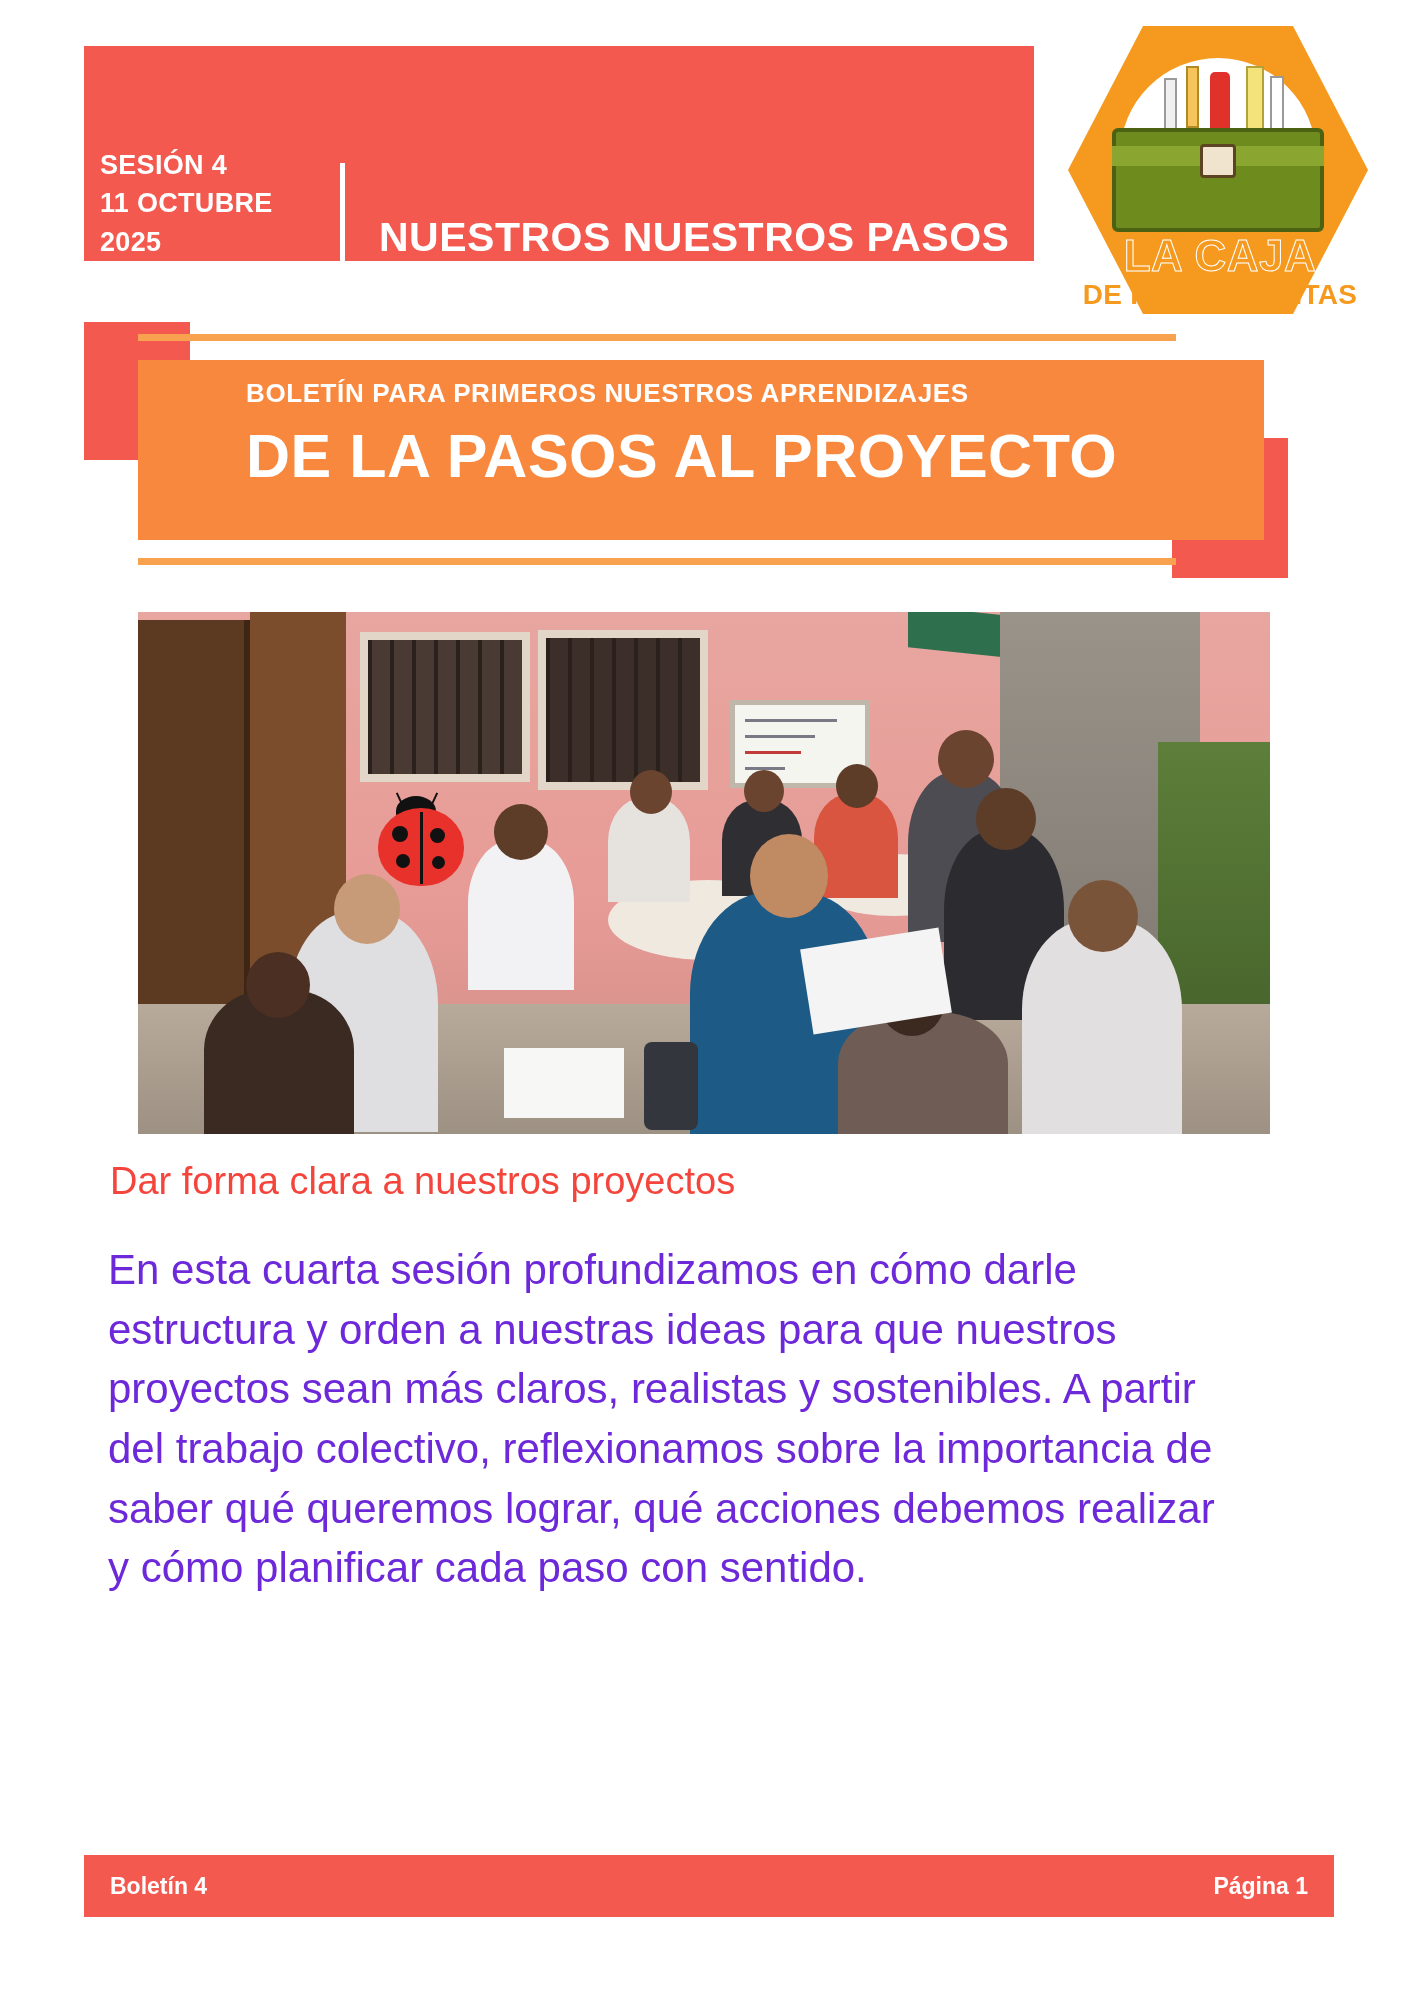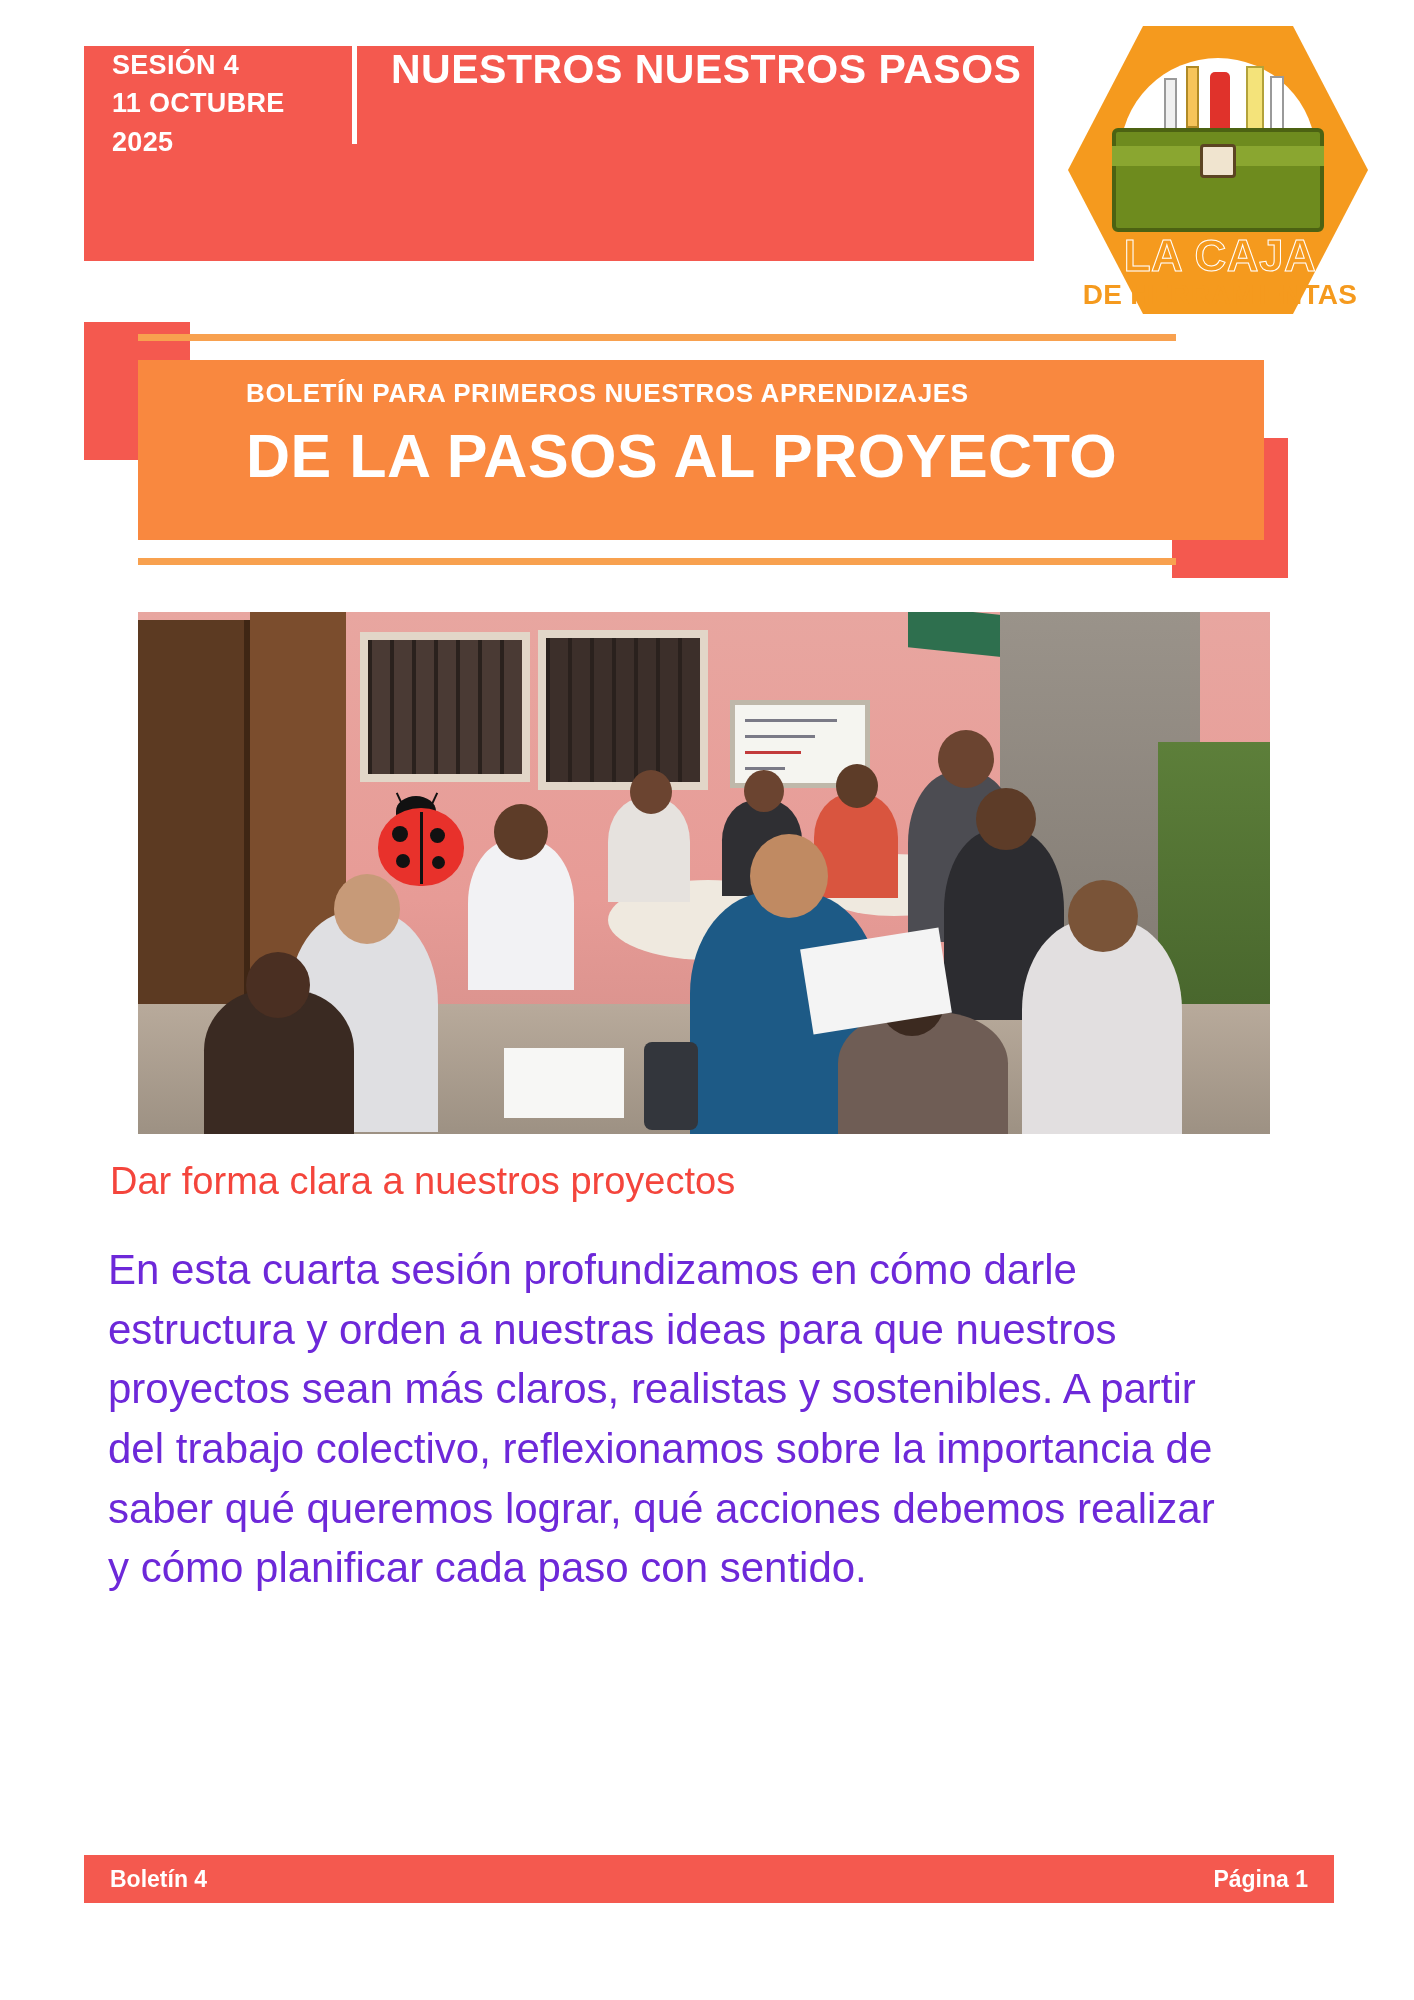--- a/index.html
+++ b/index.html
@@ -17,23 +17,23 @@
 
   
   .header-band {
     position: absolute;
     left: 84px; top: 46px;
     width: 950px; height: 215px;
     background: #f4594f;
   }
   .header-inner {
     display: flex;
-    align-items: flex-start;
+    align-items: flex-end;
     height: 100%;
-    padding-left: 28px;
+    padding-left: 16px;
   }
   .session-block {
     color: #ffffff;
     font-weight: bold;
     font-size: 27px;
     line-height: 1.42;
     letter-spacing: 0.3px;
     white-space: pre-line;
     width: 230px;
   }
@@ -318,21 +318,21 @@
     width: 1130px;
     color: #6d28d9;
     font-size: 42px;
     line-height: 1.42;
   }
 
   
   .footer {
     position: absolute;
     left: 84px; top: 1855px;
-    width: 1250px; height: 48px;
+    width: 1250px; height: 62px;
     background: #f4594f;
     display: flex;
     align-items: center;
     justify-content: space-between;
     padding: 0 26px;
   }
   .footer span {
     color: #ffffff;
     font-weight: bold;
     font-size: 23px;

